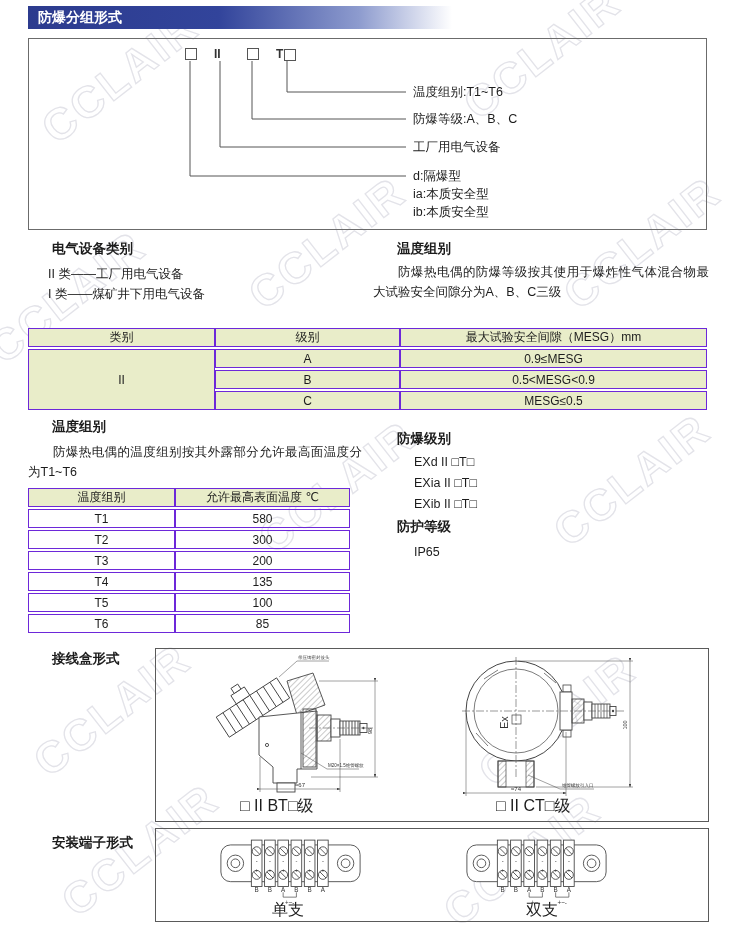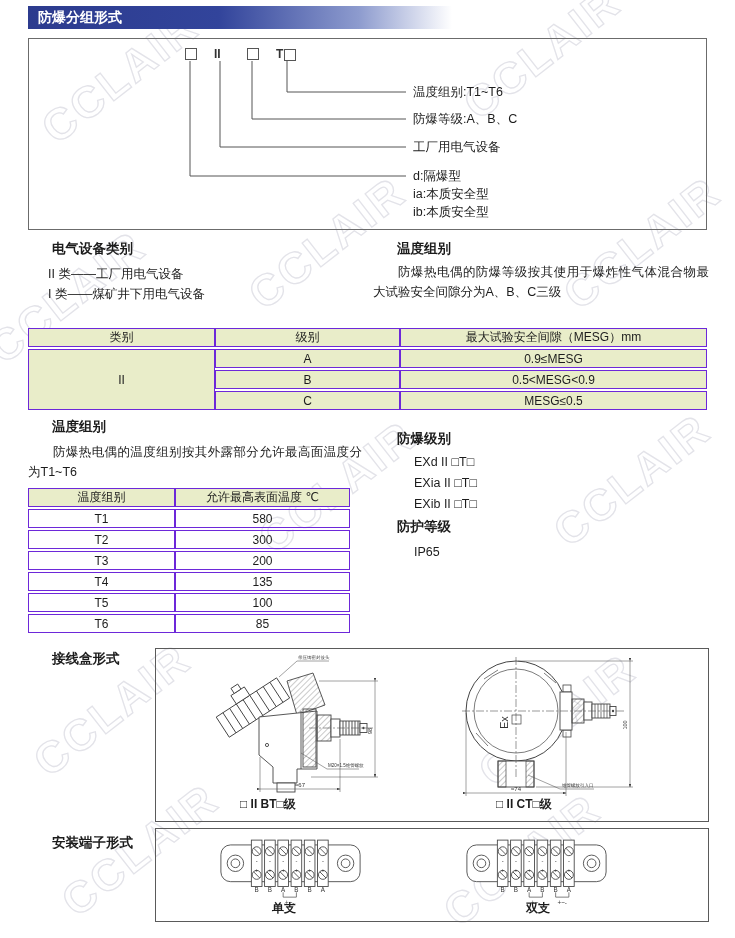--- a/index.html
+++ b/index.html
@@ -23,21 +23,21 @@
   .txt{position:absolute;z-index:1;font-size:12.5px;line-height:20px;}
   .para{text-indent:2em;text-align:justify;}
   .item{white-space:nowrap;}
   
   .tbl{position:absolute;z-index:1;border-collapse:separate;border-spacing:0 2px;font-size:12px;table-layout:fixed;}
   .tbl td,.tbl th{border:1px solid #6d28d9;height:17px;text-align:center;vertical-align:middle;
       padding:0;font-weight:normal;overflow:hidden;white-space:nowrap;}
   .g{background:#e9edc9;}
   
   .box{position:absolute;z-index:1;border:1px solid #5a5a5a;background:transparent;}
-  .cap{position:absolute;font-size:12px;white-space:nowrap;font-weight:bold;}
+  .cap{position:absolute;font-size:16px;white-space:nowrap;}
   svg{position:absolute;overflow:visible;}
   svg text{font-family:"Liberation Sans","DejaVu Sans",sans-serif;fill:#333;}
 </style>
 </head>
 <body>
 
 <div class="page">
 
   <div class="wm" style="left:28px;top:52px">CCLAIR</div>
   <div class="wm" style="left:450px;top:28px">CCLAIR</div>

